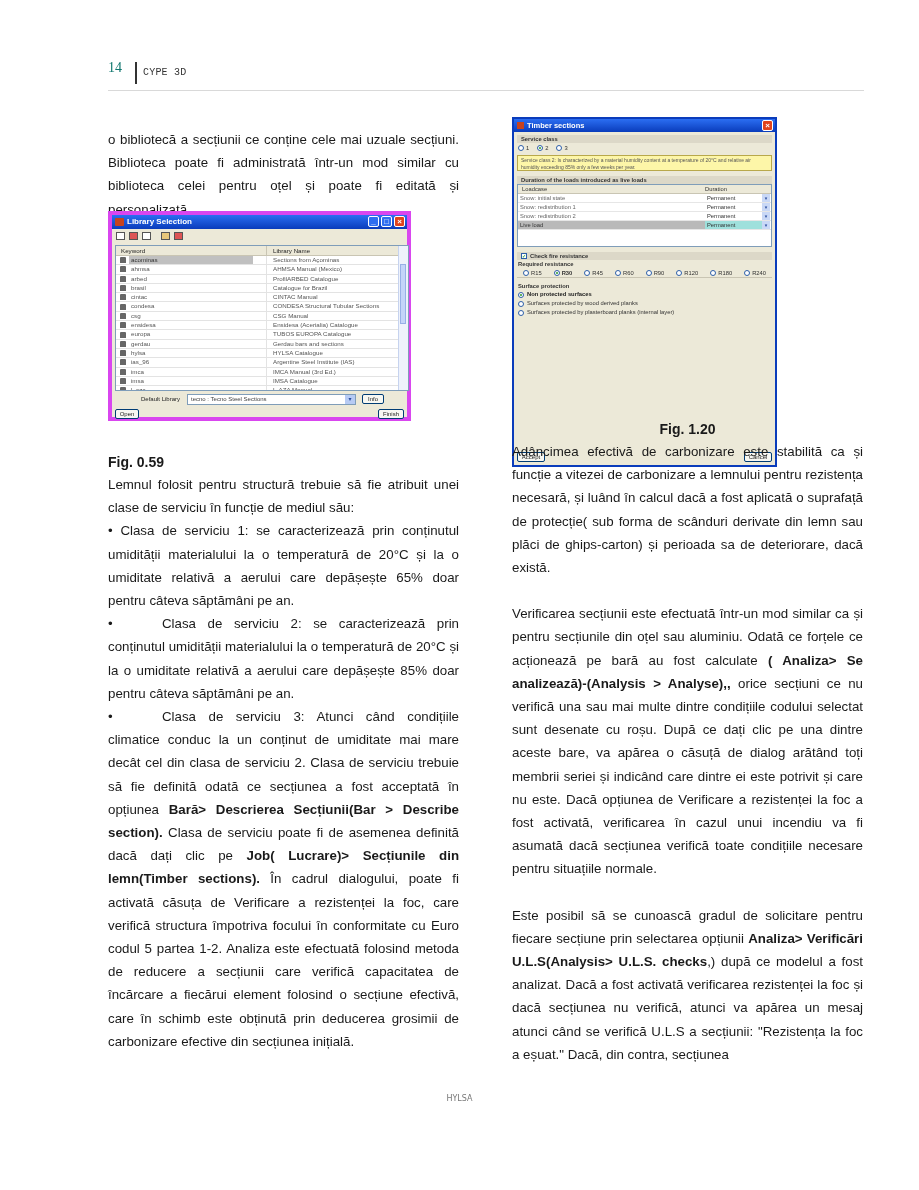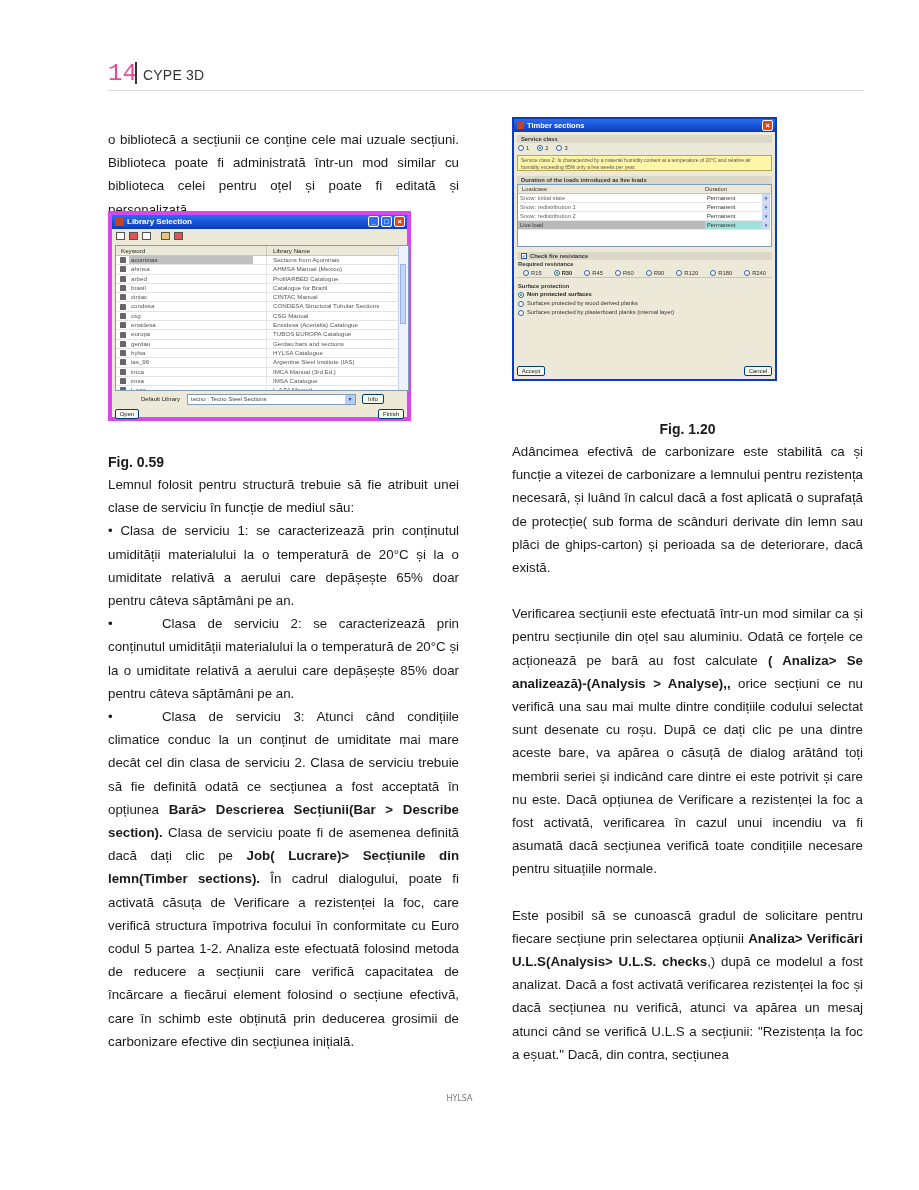--- a/index.html
+++ b/index.html
@@ -1,22 +1,22 @@
 <!DOCTYPE html>
 <html><head>
 <meta charset="utf-8">
 <style>
   html, body { margin:0; padding:0; background:#ffffff; }
   body { width:919px; height:1190px; position:relative; overflow:hidden; font-family:"Liberation Sans", sans-serif; color:#1a1a1a; }
 
   
   .hdr { position:absolute; left:108px; top:60px; width:756px; height:30px; border-bottom:1px solid #d9d9d9; }
-  .hdr .pg { position:absolute; left:0; top:0; font-family:Liberation Mono, monospace; font-size:24px; color:#ec4899; }
+  .hdr .pg { position:absolute; left:0; top:0; font-family:Liberation Serif, serif; font-size:14px; color:#0f766e; }
   .hdr .bar { position:absolute; left:27px; top:2px; width:2px; height:22px; background:#333; }
-  .hdr .ttl { position:absolute; left:35px; top:7px; font-family:Liberation Sans, sans-serif; font-size:14px; color:#333; letter-spacing:0.2px; }
+  .hdr .ttl { position:absolute; left:35px; top:7px; font-family:Liberation Mono, monospace; font-size:10px; color:#333; letter-spacing:0.2px; }
 
   .col { position:absolute; font-size:13.3px; line-height:23.2px; text-align:justify; }
   .col p { margin:0; }
   .col .b { font-weight:bold; }
   .left { left:108px; width:351px; }
   .right { left:512px; width:351px; }
   .cap { font-weight:bold; font-size:14px; }
   .bullet { display:inline-block; width:54px; }
 
   
@@ -42,21 +42,21 @@
   .libgrid .row .n { padding-left:6px; color:#555; }
   .libgrid .vs { position:absolute; right:0; top:0; width:9px; height:100%; background:#eef2fb; border-left:1px solid #c6d3ef; }
   .libgrid .vs .thumb { position:absolute; left:1px; top:18px; width:6px; height:60px; background:#c4d5f9; border:1px solid #97b0e6; box-sizing:border-box; }
   .libfoot { position:absolute; left:0; top:179px; width:100%; height:12px; font-size:6px; }
   .libfoot .lbl { position:absolute; left:29px; top:2px; }
   .libfoot .sel { position:absolute; left:75px; top:0; width:169px; height:11px; background:#fff; border:1px solid #7f9db9; box-sizing:border-box; padding-left:3px; line-height:9px; color:#444; }
   .libfoot .sel .dd { position:absolute; right:0; top:0; width:10px; height:9px; background:#b7cbf4; color:#2c4fa0; font-size:6px; text-align:center; line-height:9px; }
   .xpbtn { position:absolute; height:10px; border:1px solid #003c74; border-radius:2px; background:#f7f7f2; font-size:6px; line-height:8px; text-align:center; box-sizing:border-box; color:#222; }
 
   
-  .timdlg { position:absolute; left:512px; top:117px; width:265px; height:264px; background:#ece9d8; border:2px solid #0a3cbb; box-sizing:border-box; font-size:5.8px; color:#333; }
+  .timdlg { position:absolute; left:512px; top:117px; width:265px; height:350px; background:#ece9d8; border:2px solid #0a3cbb; box-sizing:border-box; font-size:5.8px; color:#333; }
   .timdlg .tb { height:13px; background:linear-gradient(#2b6ef2,#0a3cbb); color:#fff; font-weight:bold; font-size:7.5px; line-height:13px; padding-left:13px; position:relative; }
   .timdlg .tb .appico { position:absolute; left:3px; top:3px; width:7px; height:7px; background:#c6421e; }
   .timdlg .tb .x { position:absolute; right:2px; top:1px; width:11px; height:11px; background:#e1431c; border:1px solid #fff; box-sizing:border-box; border-radius:2px; color:#fff; font-size:8px; line-height:9px; text-align:center; }
   .secthd { background:#dcd8c8; font-weight:bold; height:8px; line-height:8px; padding-left:4px; margin:0 3px; }
   .radios { display:flex; gap:8px; padding:1px 4px; height:8px; line-height:8px; align-items:center; }
   .rad { display:inline-flex; align-items:center; gap:2px; }
   .rad i { display:inline-block; width:6px; height:6px; border:1px solid #2d5fa8; border-radius:50%; background:#fff; box-sizing:border-box; position:relative; }
   .rad.on i::after { content:""; position:absolute; left:1px; top:1px; width:2px; height:2px; border-radius:50%; background:#2b9c2b; }
   .note { margin:2px 3px; background:#fdf6a8; border:1px solid #b8a84b; height:16px; padding:1px 3px; font-size:5px; line-height:7px; box-sizing:border-box; color:#555; }
   .loadgrid { margin:0 3px; background:#fff; border:1px solid #7f9db9; height:63px; box-sizing:border-box; }

